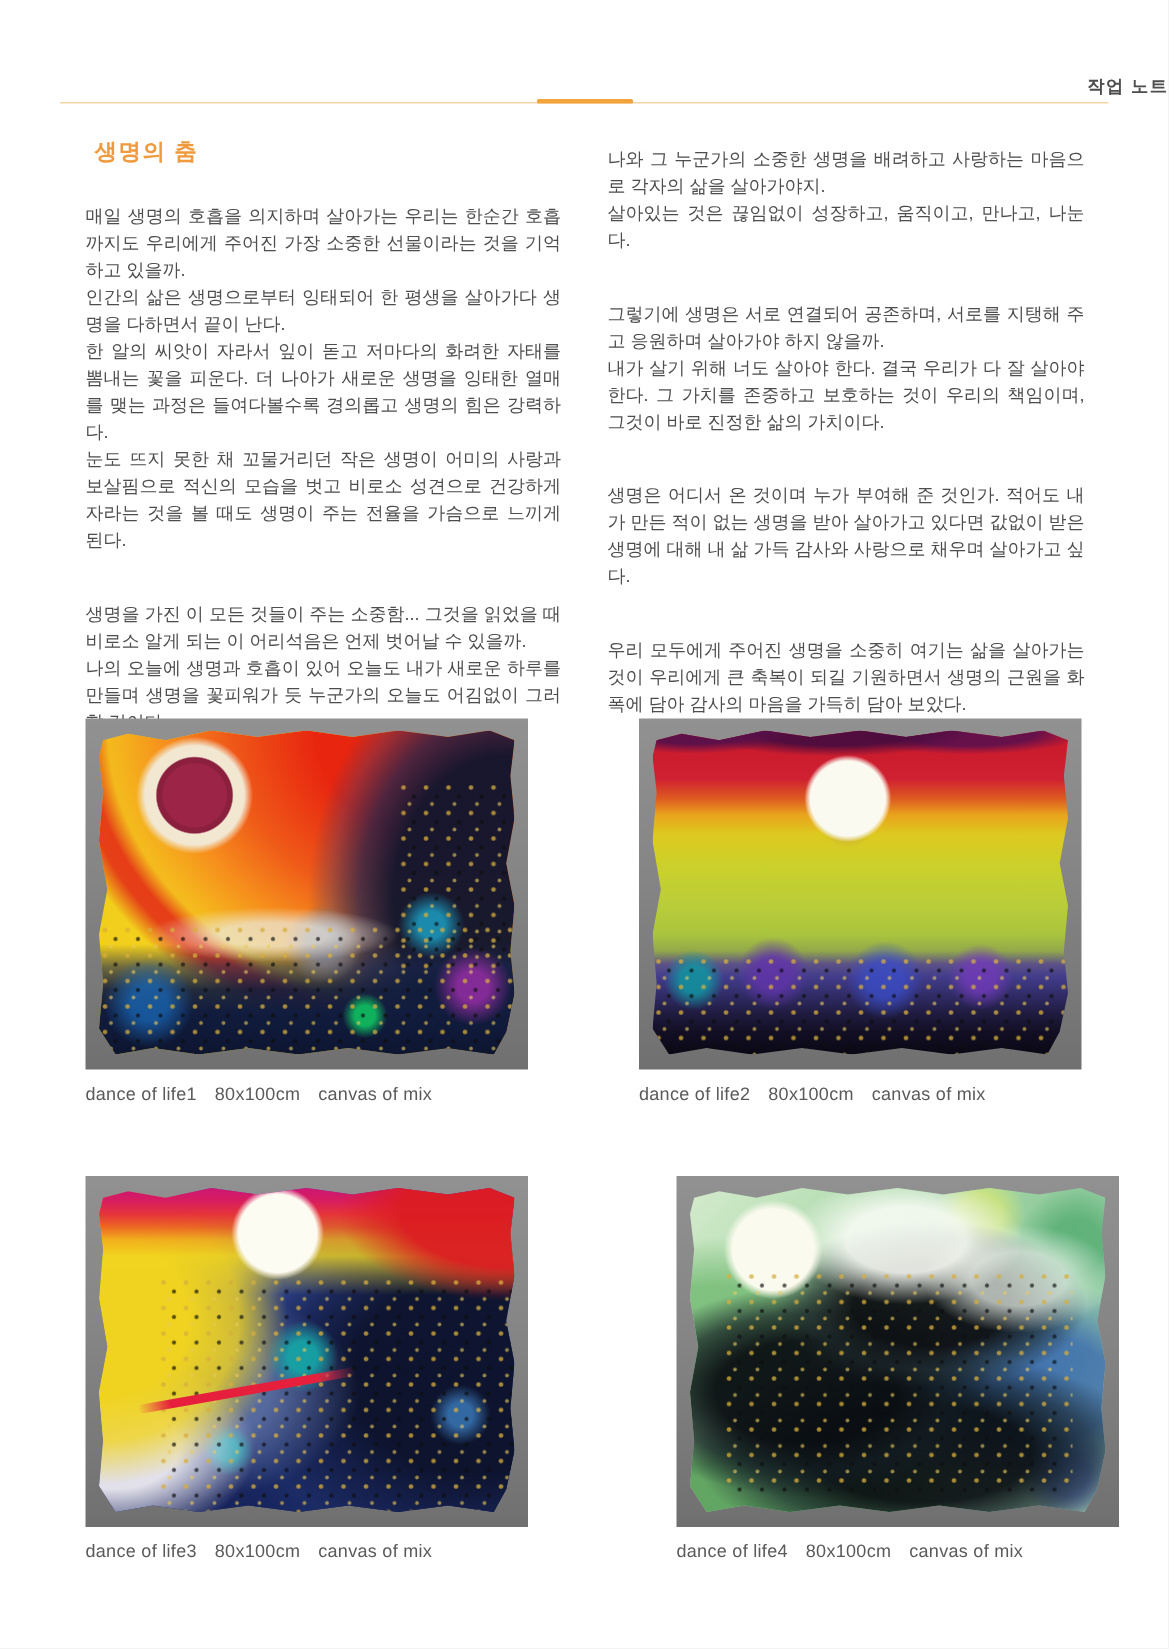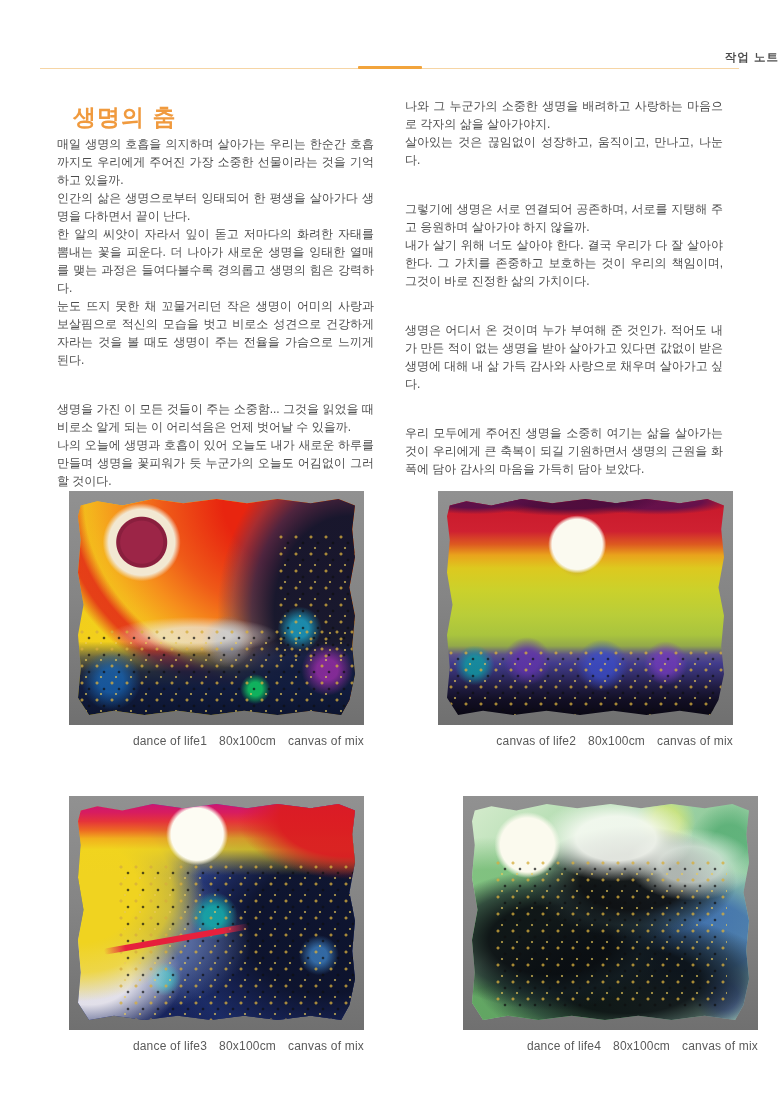--- a/index.html
+++ b/index.html
@@ -9,30 +9,30 @@
   }
   
   .tab-label{
     position:absolute;top:50px;left:0;width:100%;text-align:right;
     font-size:11.5px;font-weight:bold;color:#4d4d4d;letter-spacing:1px;
   }
   .rule-thin{position:absolute;left:40px;right:40px;top:68px;height:1px;background:#f6d5a5;}
   .rule-thick{position:absolute;left:50%;top:66px;transform:translateX(-50%);width:64px;height:3px;background:#f2a43c;border-radius:1px;}
   
   .title{
-    position:absolute;left:57px;top:86px;margin:16px;
-    font-size:23px;font-weight:bold;color:#f09a3e;letter-spacing:1px;text-align:center;
+    position:absolute;left:57px;top:86px;margin:6px;
+    font-size:15px;font-weight:bold;color:#f09a3e;letter-spacing:1px;text-align:center;
   }
   .col{position:absolute;font-size:12px;line-height:18px;color:#4d4d4d;text-align:justify;word-break:break-all;}
   .col-left{left:57px;top:135px;width:317px;}
   .col-right{left:405px;top:97px;width:318px;}
   .col p{margin:0;}
   .col p.gap{margin-top:31px;}
   
-  .artwork{position:absolute;width:295px;margin:12px;text-align:right;}
+  .artwork{position:absolute;width:295px;margin:0;}
   .art1{left:57px;top:479px;}
   .art2{left:426px;top:479px;}
   .art3{left:57px;top:784px;}
   .art4{left:426px;top:784px;padding-left:25px;}
   .photo{position:relative;width:295px;height:234px;background:linear-gradient(180deg,#919191 0%,#858585 45%,#707070 100%);}
   .canvas{
     position:absolute;left:9px;top:8px;right:9px;bottom:10px;
     clip-path:polygon(1% 3%,7% 1%,16% 3%,27% 0%,38% 2%,50% 0%,61% 2%,72% 0%,84% 2%,94% 0%,100% 3%,99% 14%,100% 27%,98% 41%,100% 54%,99% 68%,100% 81%,98% 93%,95% 100%,84% 98%,72% 100%,60% 98%,48% 100%,36% 98%,24% 100%,13% 98%,4% 100%,0% 92%,1% 78%,0% 63%,2% 49%,0% 34%,1% 19%,0% 8%);
   }
   .speck{
@@ -156,21 +156,21 @@
     </figcaption>
   </figure>
 
   <figure class="artwork art2">
     <div class="photo">
       <div class="canvas p2">
         <div class="speck" style="left:0;right:0;bottom:0;height:30%;"></div>
       </div>
     </div>
     <figcaption class="caption">
-      <span class="t">canvas of life2</span><span class="s">80x100cm</span><span>canvas of mix</span>
+      <span class="t">dance of life2</span><span class="s">80x100cm</span><span>canvas of mix</span>
     </figcaption>
   </figure>
 
   <figure class="artwork art3">
     <div class="photo">
       <div class="canvas p3">
         <div class="speck" style="left:14%;right:0;top:28%;bottom:0;"></div>
         <div class="streak"></div>
       </div>
     </div>

